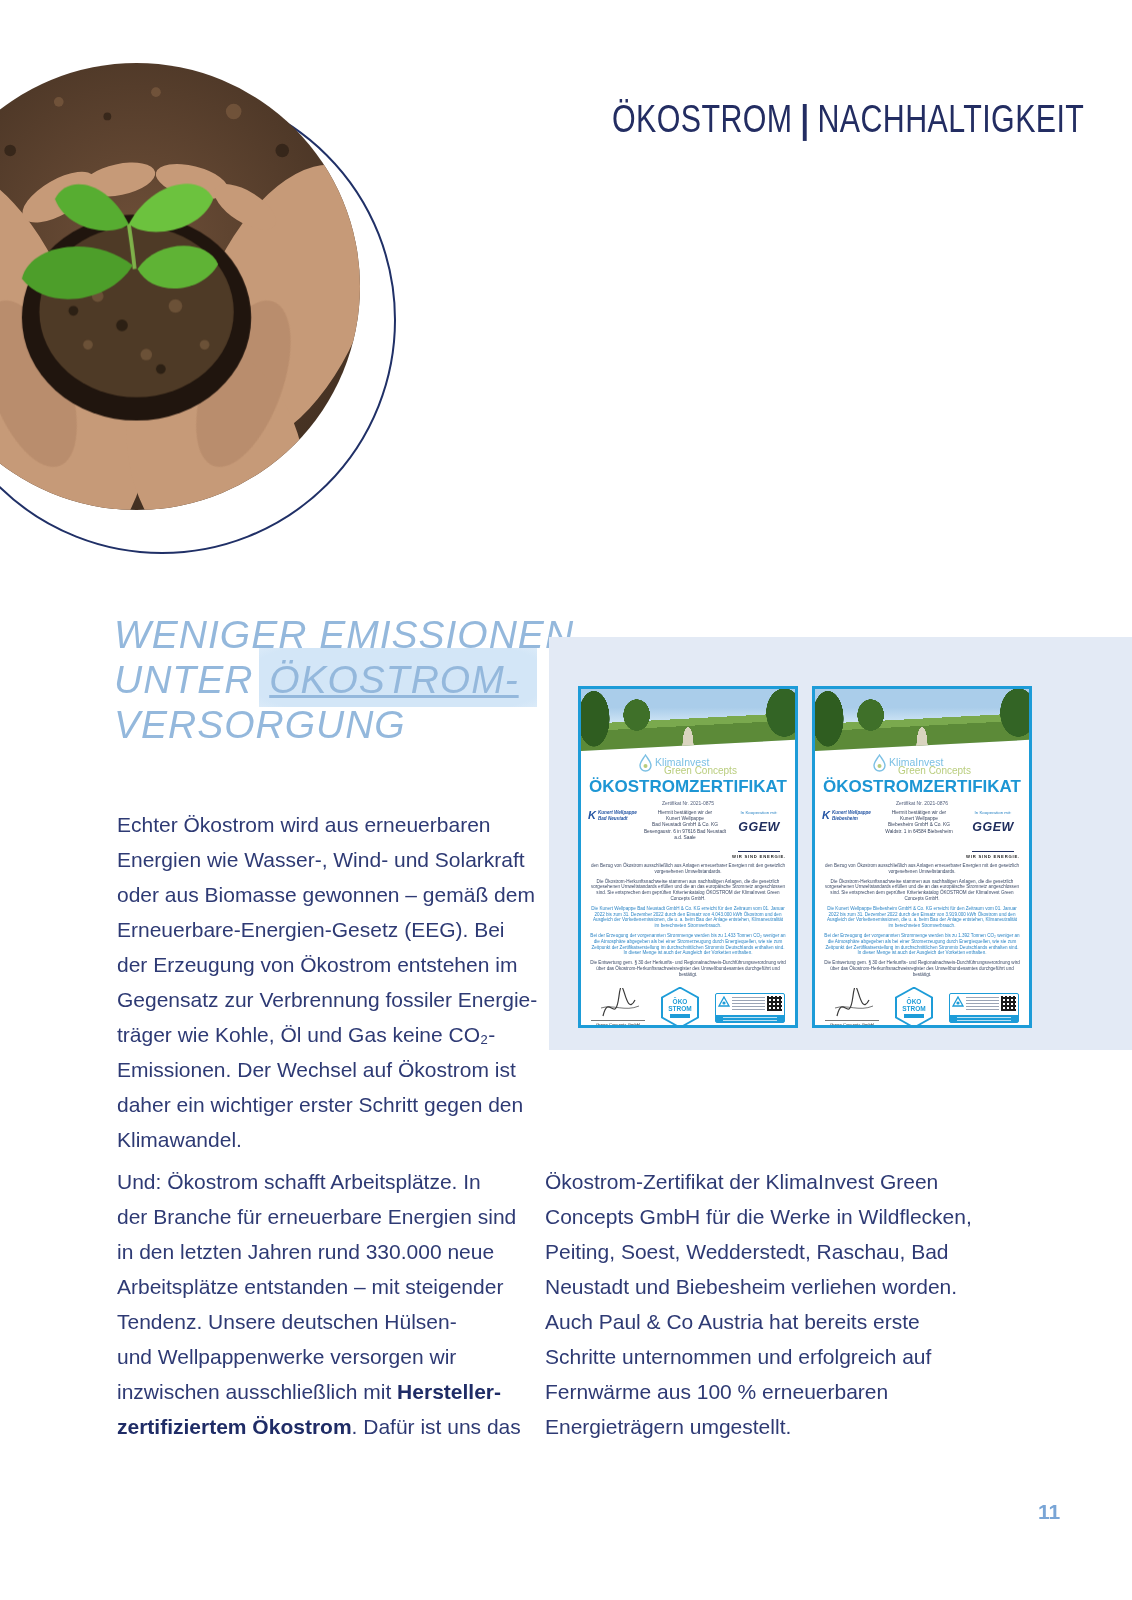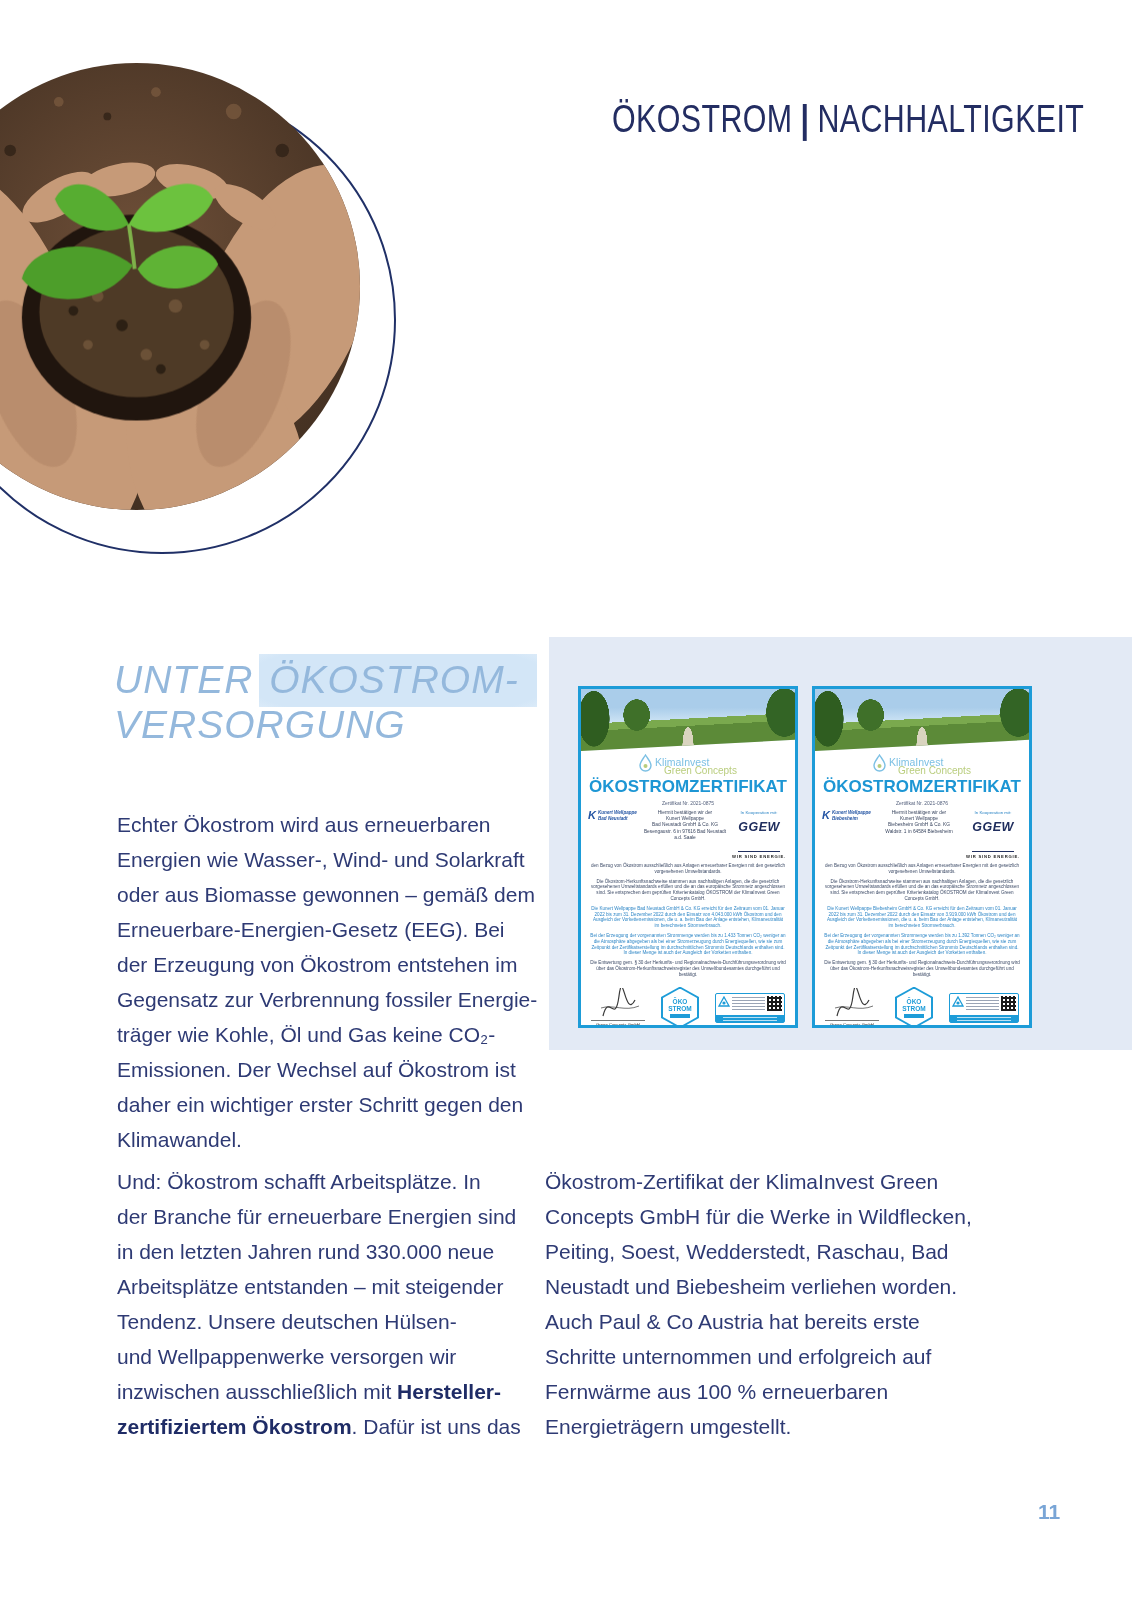--- a/index.html
+++ b/index.html
@@ -15,21 +15,21 @@
 
   
   .hdr{position:absolute;left:612px;top:98px;white-space:nowrap;color:#232d62;font-size:38px;
        transform:scaleX(0.8);transform-origin:left top;letter-spacing:.5px;}
   .hdr .divider{font-weight:bold;margin:0 10px;}
 
   
   .title{position:absolute;left:114px;top:612px;font-size:39px;line-height:45px;font-style:italic;
          color:#94b8dc;letter-spacing:1px;}
   .hl{background:radial-gradient(ellipse 100% 130% at 50% 50%, #d3e6f7 55%, rgba(211,230,247,0) 100%);
-      padding:4px 18px 6px 10px;margin-left:-6px;}
+      padding:10px 18px 6px 10px;margin-left:-6px;text-decoration:underline;}
 
   
   .para{position:absolute;width:438px;font-size:21px;line-height:35px;color:#2e3a74;
         white-space:pre-line;}
   .para b{color:#1f2c66;}
   .p-left1{left:117px;top:786px;}
   .p-left2{left:117px;top:1143px;}
   .p-right1{left:545px;top:1143px;}
 
   
@@ -172,21 +172,21 @@
         <path d="M231 212 C 251 182, 302 180, 314 207 C 297 238, 246 241, 231 212 Z" fill="#5fb335"></path>
       </g>
     </svg>
   </div>
 
   <div class="hdr">
     <span>ÖKOSTROM</span><span class="divider">|</span><span>NACHHALTIGKEIT</span>
   </div>
 
   <div class="title">
-    <br>
+    <span>WENIGER EMISSIONEN</span><br>
     <span>UNTER </span><span class="hl">ÖKOSTROM-</span><br>
     <span>VERSORGUNG</span>
   </div>
 
   <p class="para p-left1">Echter Ökostrom wird aus erneuerbaren
 Energien wie Wasser-, Wind- und Solarkraft
 oder aus Biomasse gewonnen – gemäß dem
 Erneuerbare-Energien-Gesetz (EEG). Bei
 der Erzeugung von Ökostrom entstehen im
 Gegensatz zur Verbrennung fossiler Energie-

